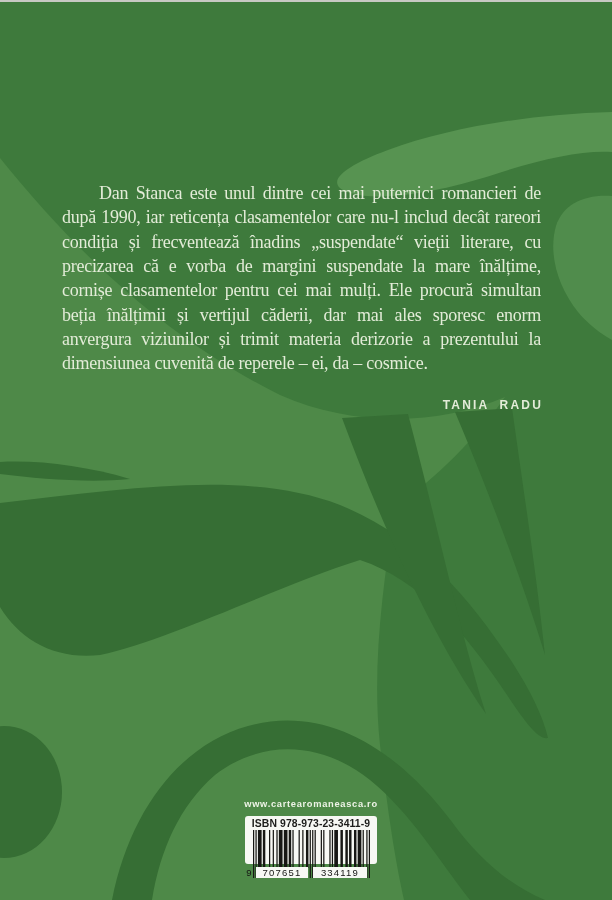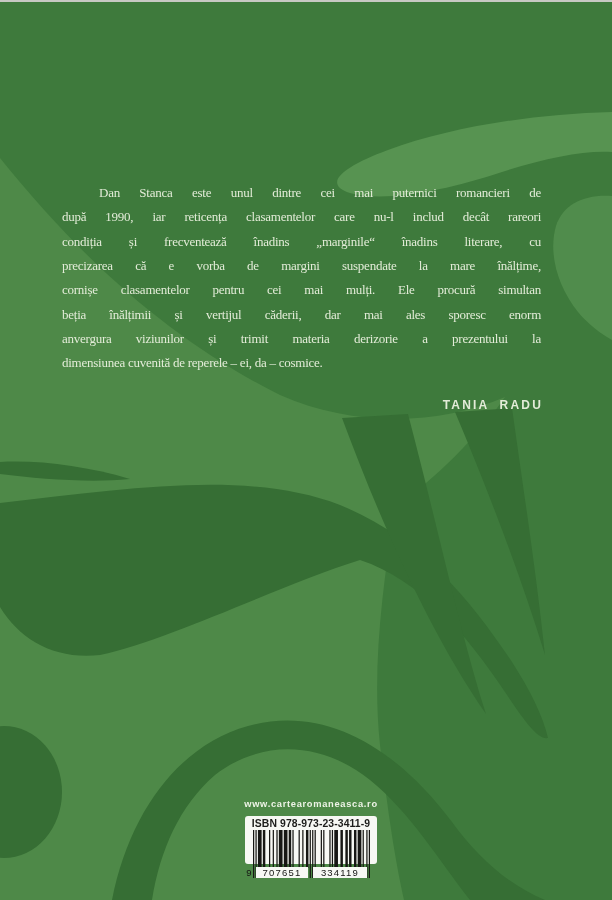--- a/index.html
+++ b/index.html
@@ -5,21 +5,21 @@
   html,body{margin:0;padding:0;background:#222;}
   .cover{
     position:relative; width:612px; height:900px; overflow:hidden;
     background:var(--base,#3E7A3C);
     font-family:"Liberation Serif",serif;
   }
   .watermark{position:absolute;left:0;top:0;width:612px;height:900px;display:block;}
   .edge-top{position:absolute;left:0;top:0;right:0;height:2px;background:#c7c9c3;}
   .blurb{
     position:absolute; left:62px; top:181px; width:479px;
-    font-size:13px; line-height:24.35px; letter-spacing:-0.25px;
+    font-size:18px; line-height:24.35px; letter-spacing:-0.25px;
     color:var(--text,#E3ECD8);
   }
   .bl{white-space:nowrap;}
   .j{text-align:justify; text-align-last:justify;}
   .indent{padding-left:37px;}
   .attribution{
     position:absolute; top:398px; right:69px;
     font-family:"Liberation Sans",sans-serif; font-weight:bold;
     font-size:12px; letter-spacing:2.2px; word-spacing:5px;
     color:var(--text,#DCE8D1);
@@ -79,21 +79,21 @@
     <path fill="var(--dark)" d="M112,900 C130,810 180,745 248,726 C320,706 392,742 452,822
          C478,858 510,886 545,900 L470,900 C440,862 410,812 370,780
          C320,740 260,740 215,775 C180,805 160,850 152,900 Z"></path>
   </svg>
 
   <div class="edge-top"></div>
 
   <div class="blurb">
     <div class="bl j indent">Dan Stanca este unul dintre cei mai puternici romancieri de</div>
     <div class="bl j">după 1990, iar reticența clasamentelor care nu-l includ decât rareori</div>
-    <div class="bl j">condiția și frecventează înadins „marginile“ înadins literare, cu</div>
+    <div class="bl j">condiția și frecventează înadins „suspendate“ vieții literare, cu</div>
     <div class="bl j">precizarea că e vorba de margini suspendate la mare înălțime,</div>
     <div class="bl j">cornișe clasamentelor pentru cei mai mulți. Ele procură simultan</div>
     <div class="bl j">beția înălțimii și vertijul căderii, dar mai ales sporesc enorm</div>
     <div class="bl j">anvergura viziunilor și trimit materia derizorie a prezentului la</div>
     <div class="bl">dimensiunea cuvenită de reperele – ei, da – cosmice.</div>
   </div>
 
   <div class="attribution">TANIA RADU</div>
 
   <div class="website">www.cartearomaneasca.ro</div>

